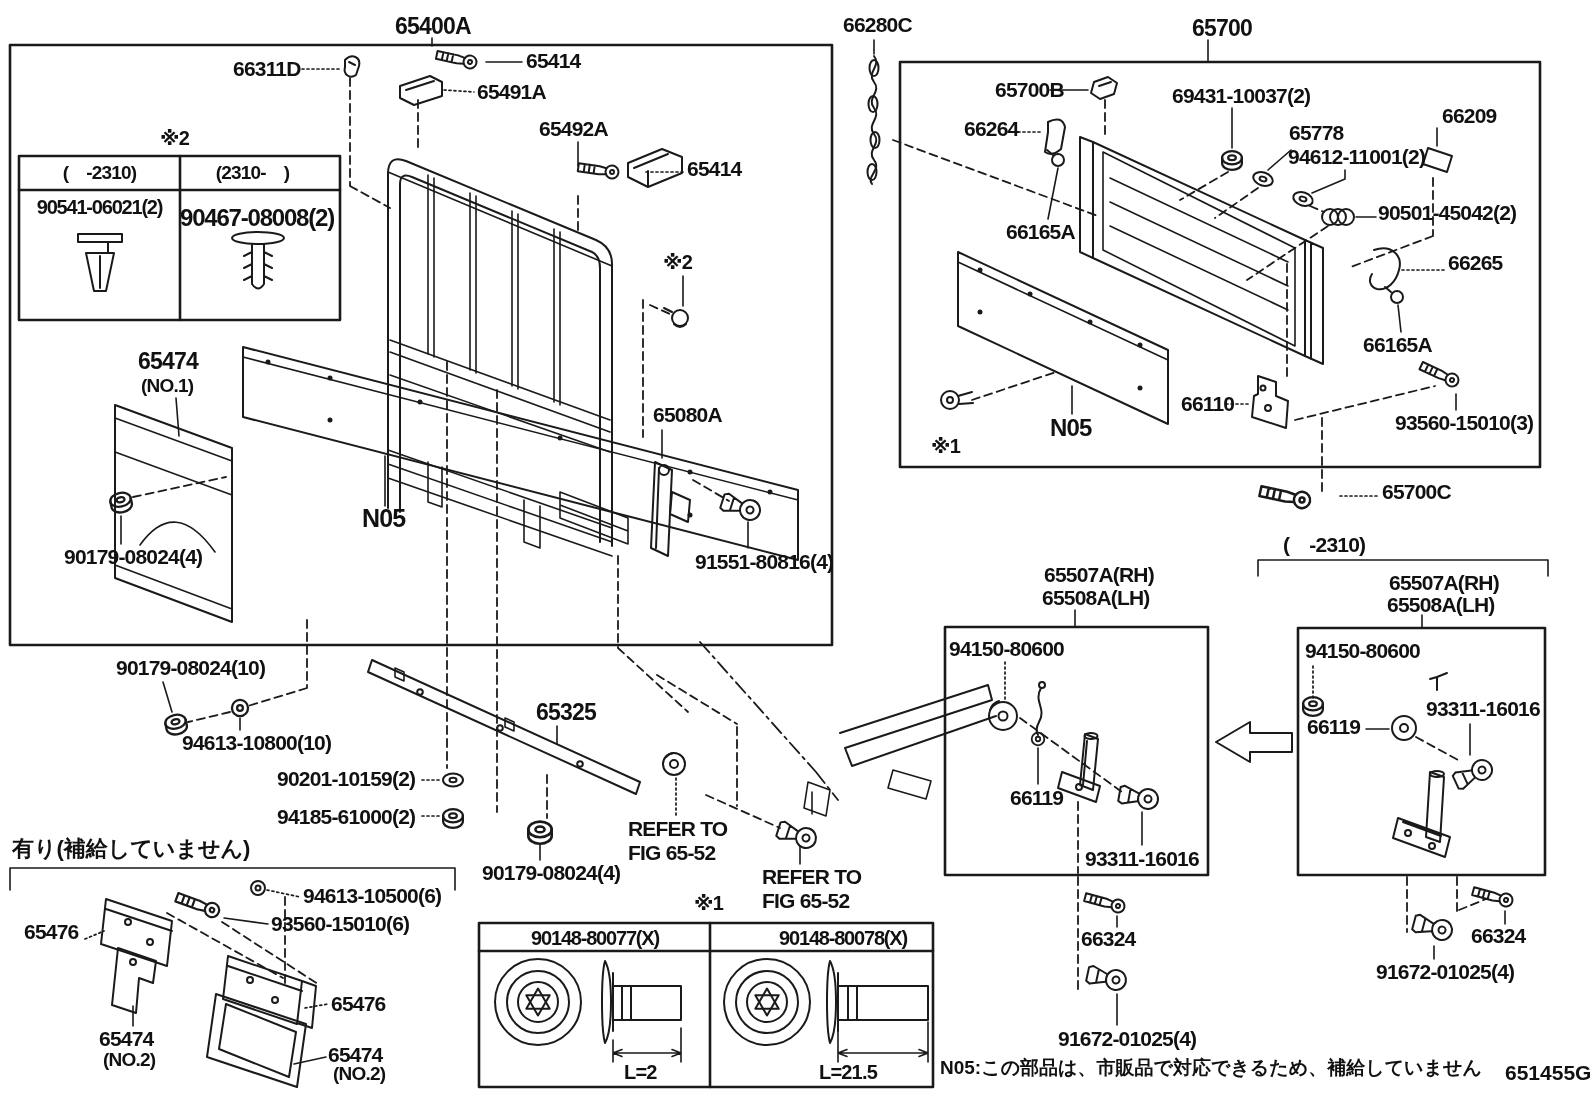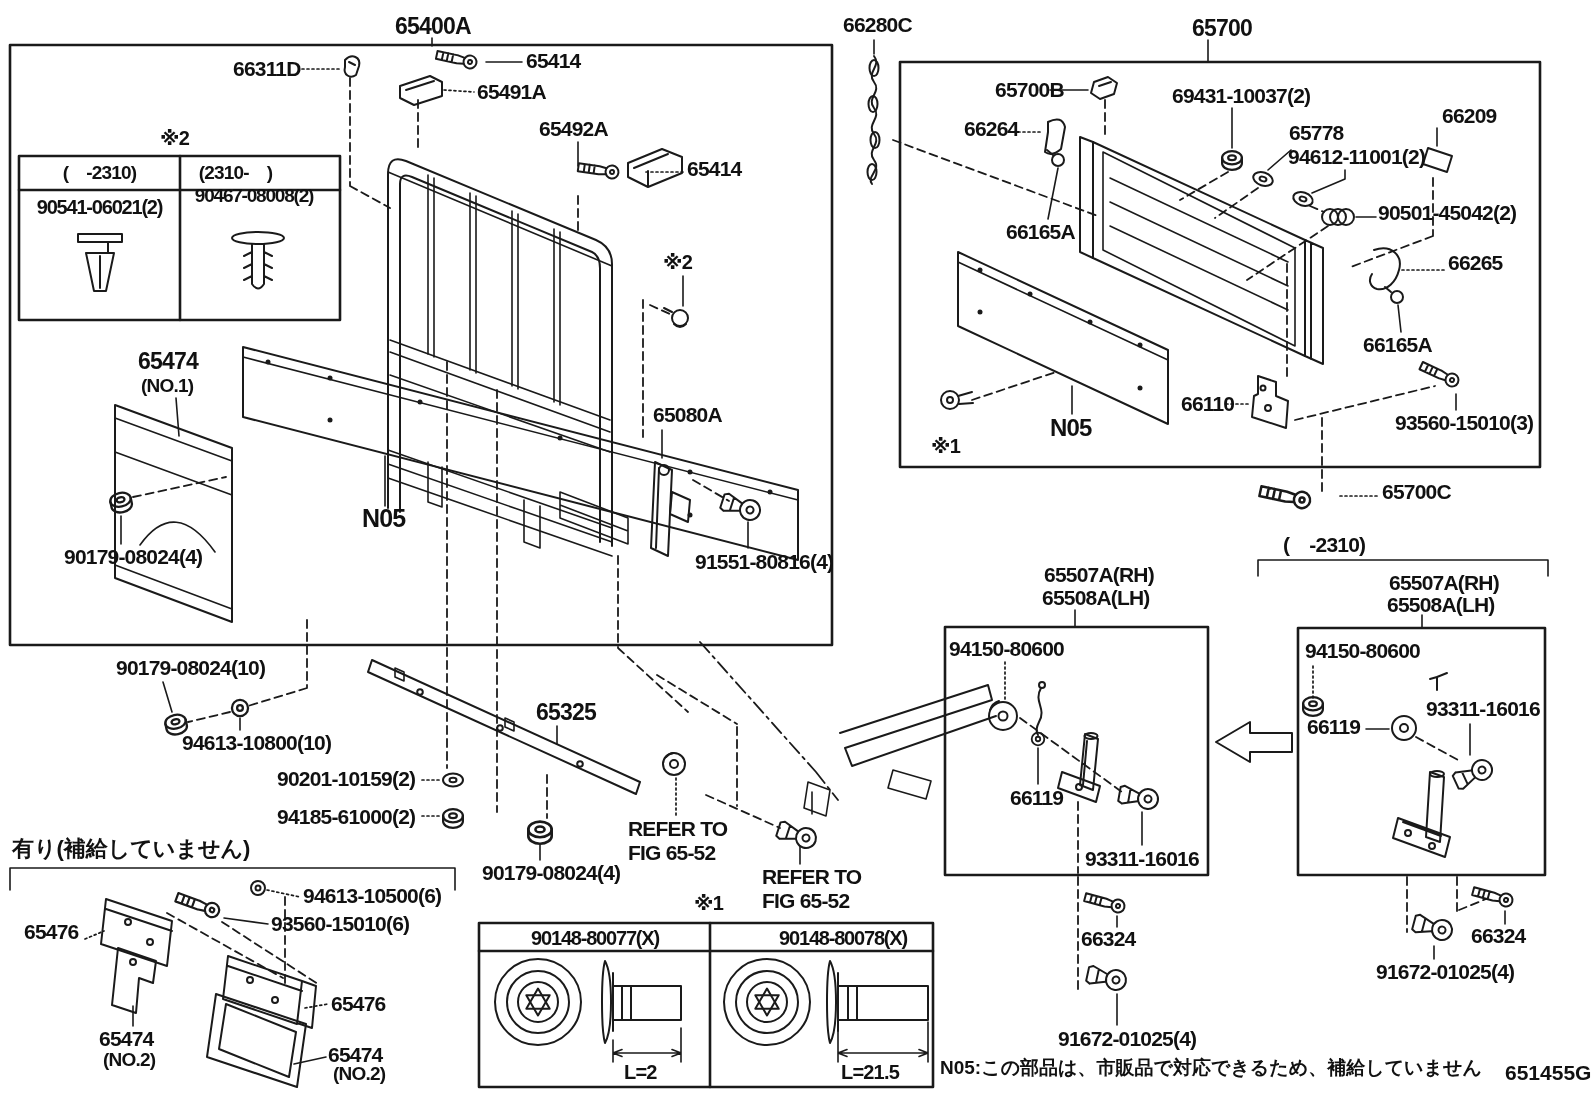--- a/index.html
+++ b/index.html
@@ -381,23 +381,23 @@
 
   <span class="pn big" style="left:395px;top:15px">65400A</span>
   <span class="pn" style="left:233px;top:58px">66311D</span>
   <span class="pn" style="left:526px;top:50px">65414</span>
   <span class="pn" style="left:477px;top:81px">65491A</span>
   <span class="pn" style="left:539px;top:118px">65492A</span>
   <span class="pn" style="left:687px;top:158px">65414</span>
   <span class="pn" style="left:160px;top:128px;font-size:20px">※2</span>
 
   <span class="pn ctr sm" style="left:19px;top:163px;width:161px">(    -2310)</span>
-  <span class="pn ctr sm" style="left:167px;top:163px;width:137px">(2310-    )</span>
+  <span class="pn ctr sm" style="left:184px;top:163px;width:137px">(2310-    )</span>
   <span class="pn ctr" style="left:19px;top:197px;width:161px;font-size:20px;letter-spacing:-1.2px">90541-06021(2)</span>
-  <span class="pn ctr" style="left:180px;top:186px;width:148px;font-size:19px;letter-spacing:-1.2px">90467-08008(2)</span>
+  <span class="pn ctr" style="left:180px;top:206px;width:148px;font-size:24px;letter-spacing:-1.2px">90467-08008(2)</span>
 
   <span class="pn big" style="left:138px;top:350px">65474</span>
   <span class="pn sm" style="left:141px;top:376px">(NO.1)</span>
   <span class="pn" style="left:64px;top:546px">90179-08024(4)</span>
   <span class="pn" style="left:362px;top:506px;font-size:25px">N05</span>
   <span class="pn" style="left:663px;top:252px;font-size:20px">※2</span>
   <span class="pn" style="left:653px;top:404px">65080A</span>
   <span class="pn" style="left:695px;top:551px">91551-80816(4)</span>
 
   <span class="pn" style="left:843px;top:14px">66280C</span>
@@ -453,18 +453,18 @@
   <span class="pn" style="left:331px;top:993px">65476</span>
   <span class="pn" style="left:99px;top:1028px">65474</span>
   <span class="pn sm" style="left:103px;top:1050px">(NO.2)</span>
   <span class="pn" style="left:328px;top:1044px">65474</span>
   <span class="pn sm" style="left:333px;top:1064px">(NO.2)</span>
 
   <span class="pn" style="left:694px;top:893px;font-size:20px">※1</span>
   <span class="pn ctr" style="left:480px;top:928px;width:230px;font-size:20px;letter-spacing:-1.2px">90148-80077(X)</span>
   <span class="pn ctr" style="left:710px;top:928px;width:266px;font-size:20px;letter-spacing:-1.2px">90148-80078(X)</span>
   <span class="pn" style="left:624px;top:1062px;font-size:20px">L=2</span>
-  <span class="pn" style="left:841px;top:1062px;font-size:20px">L=21.5</span>
+  <span class="pn" style="left:819px;top:1062px;font-size:20px">L=21.5</span>
 
   <span class="pn" style="left:940px;top:1058px;font-size:19px;letter-spacing:0">N05:この部品は、市販品で対応できるため、補給していません</span>
   <span class="pn" style="left:1505px;top:1062px;letter-spacing:0">651455G</span>
 
 </div>
 
 </body></html>

